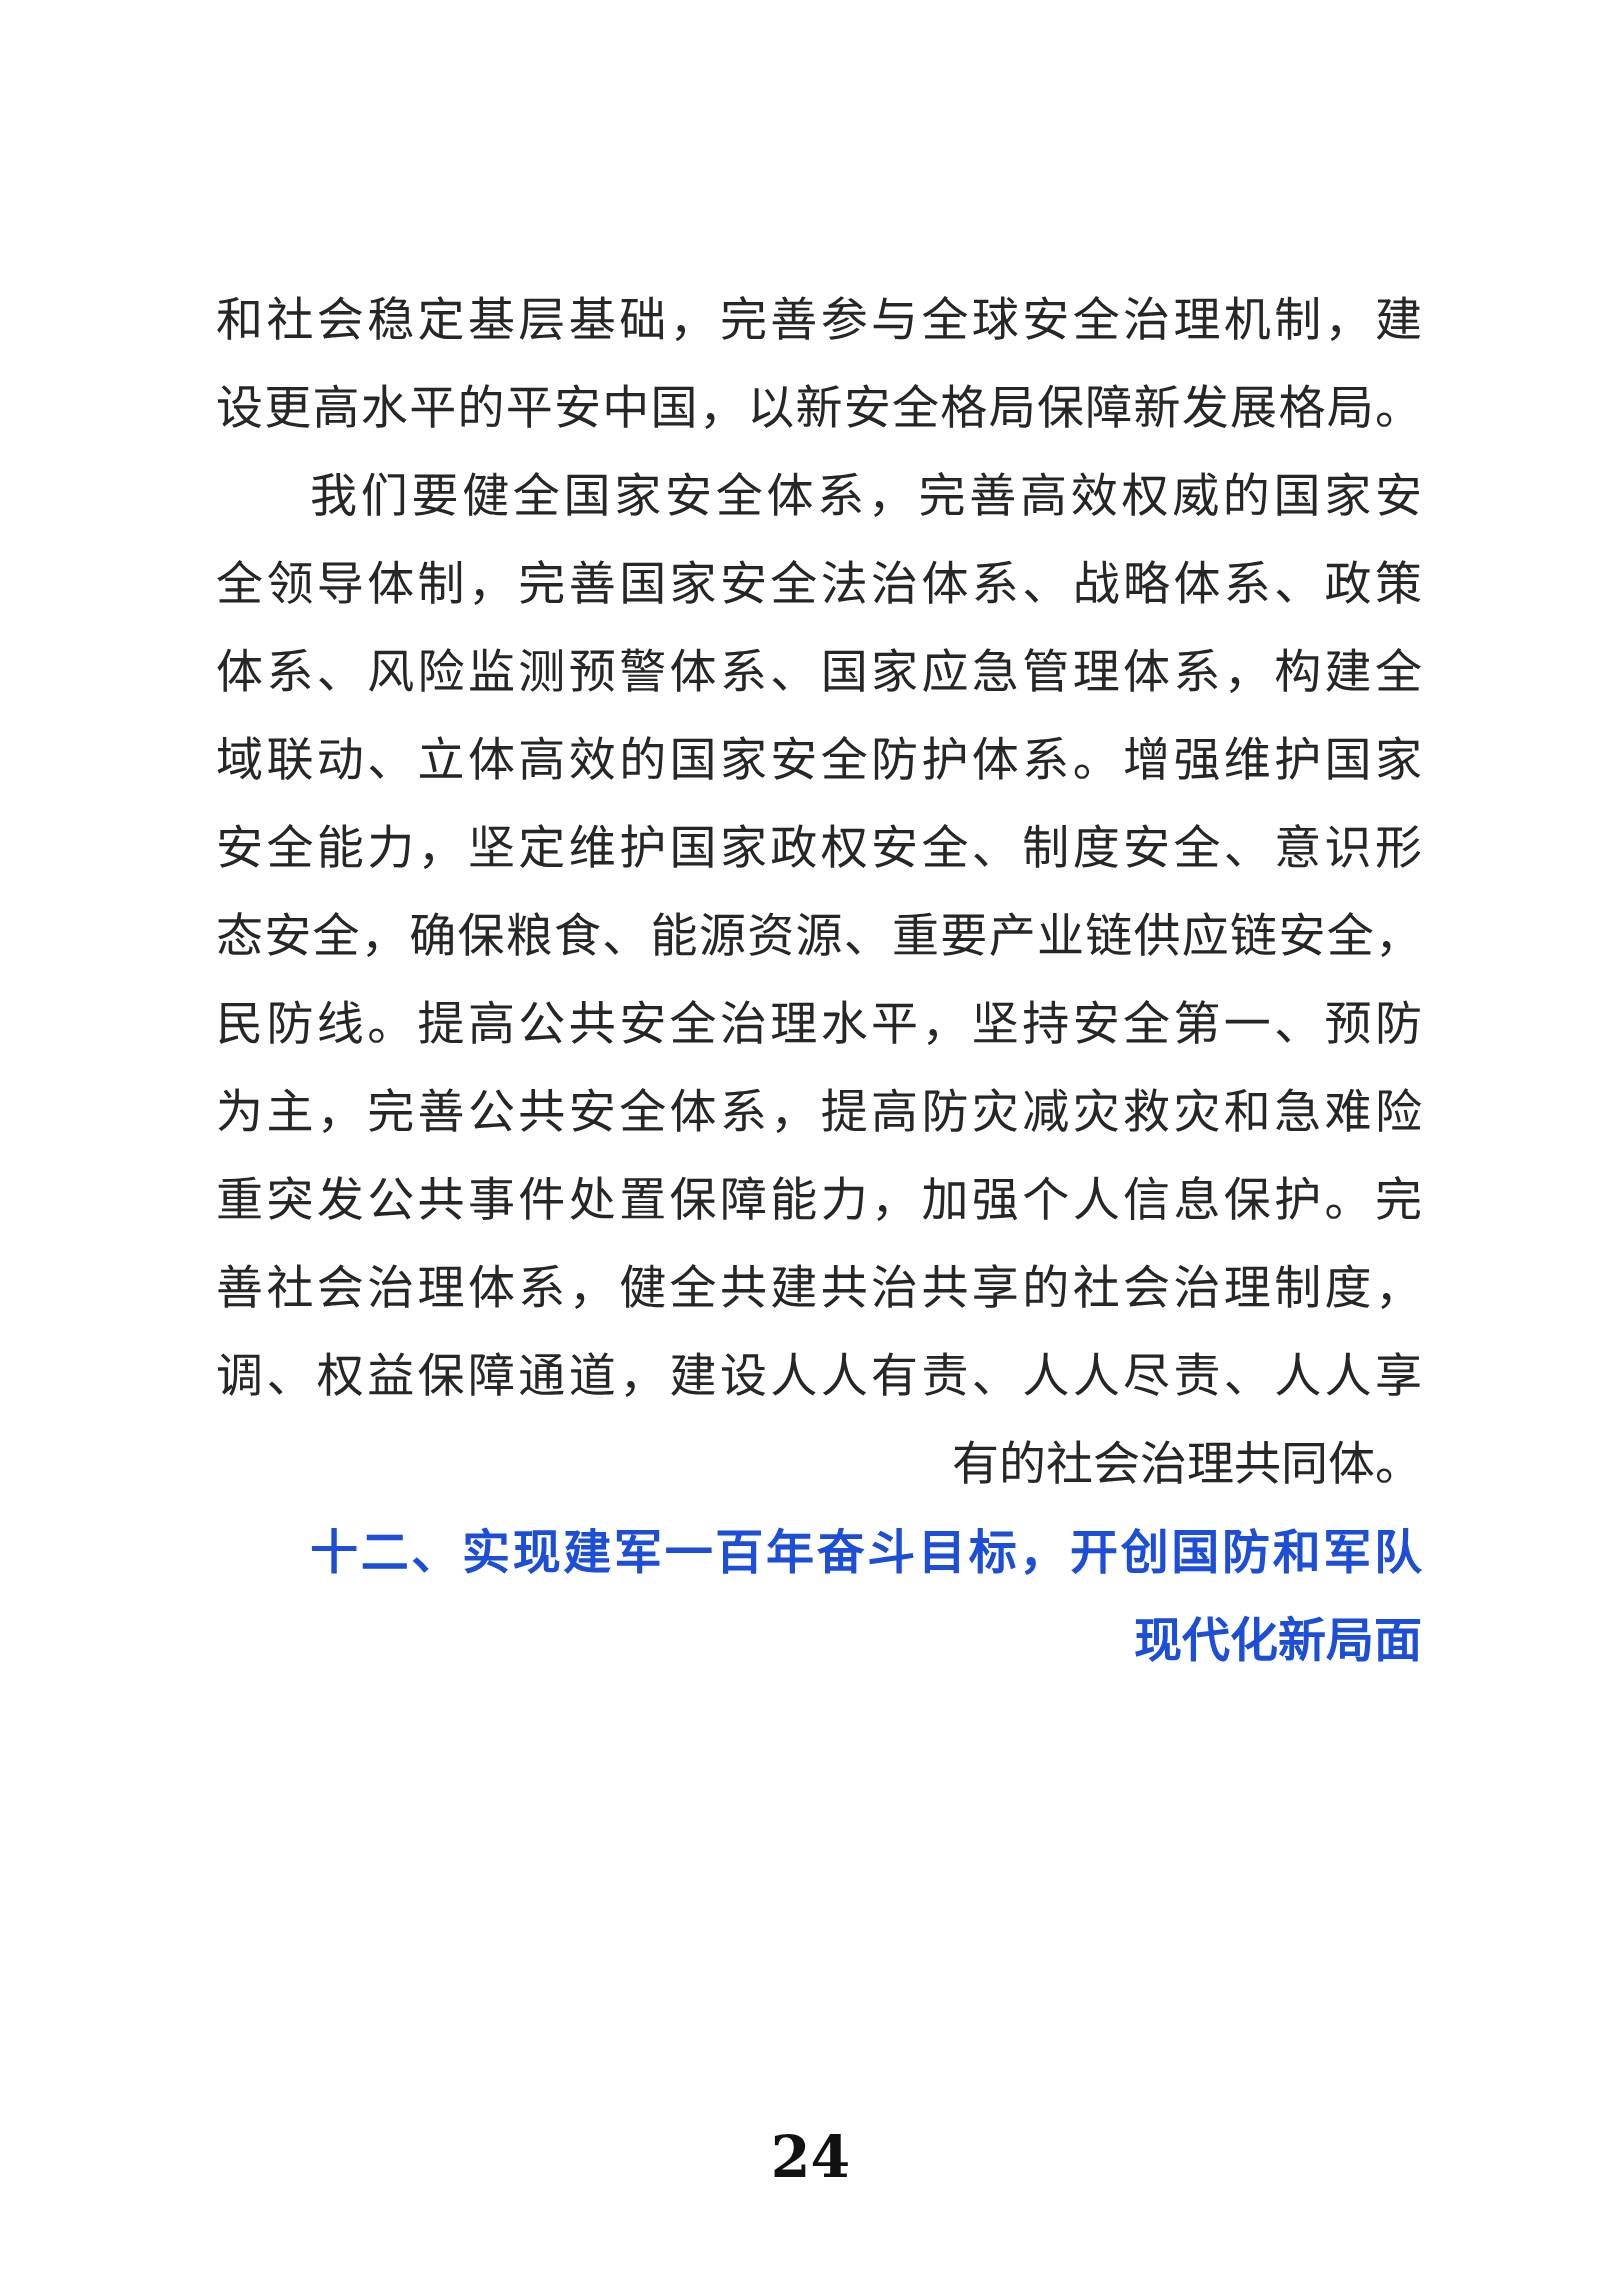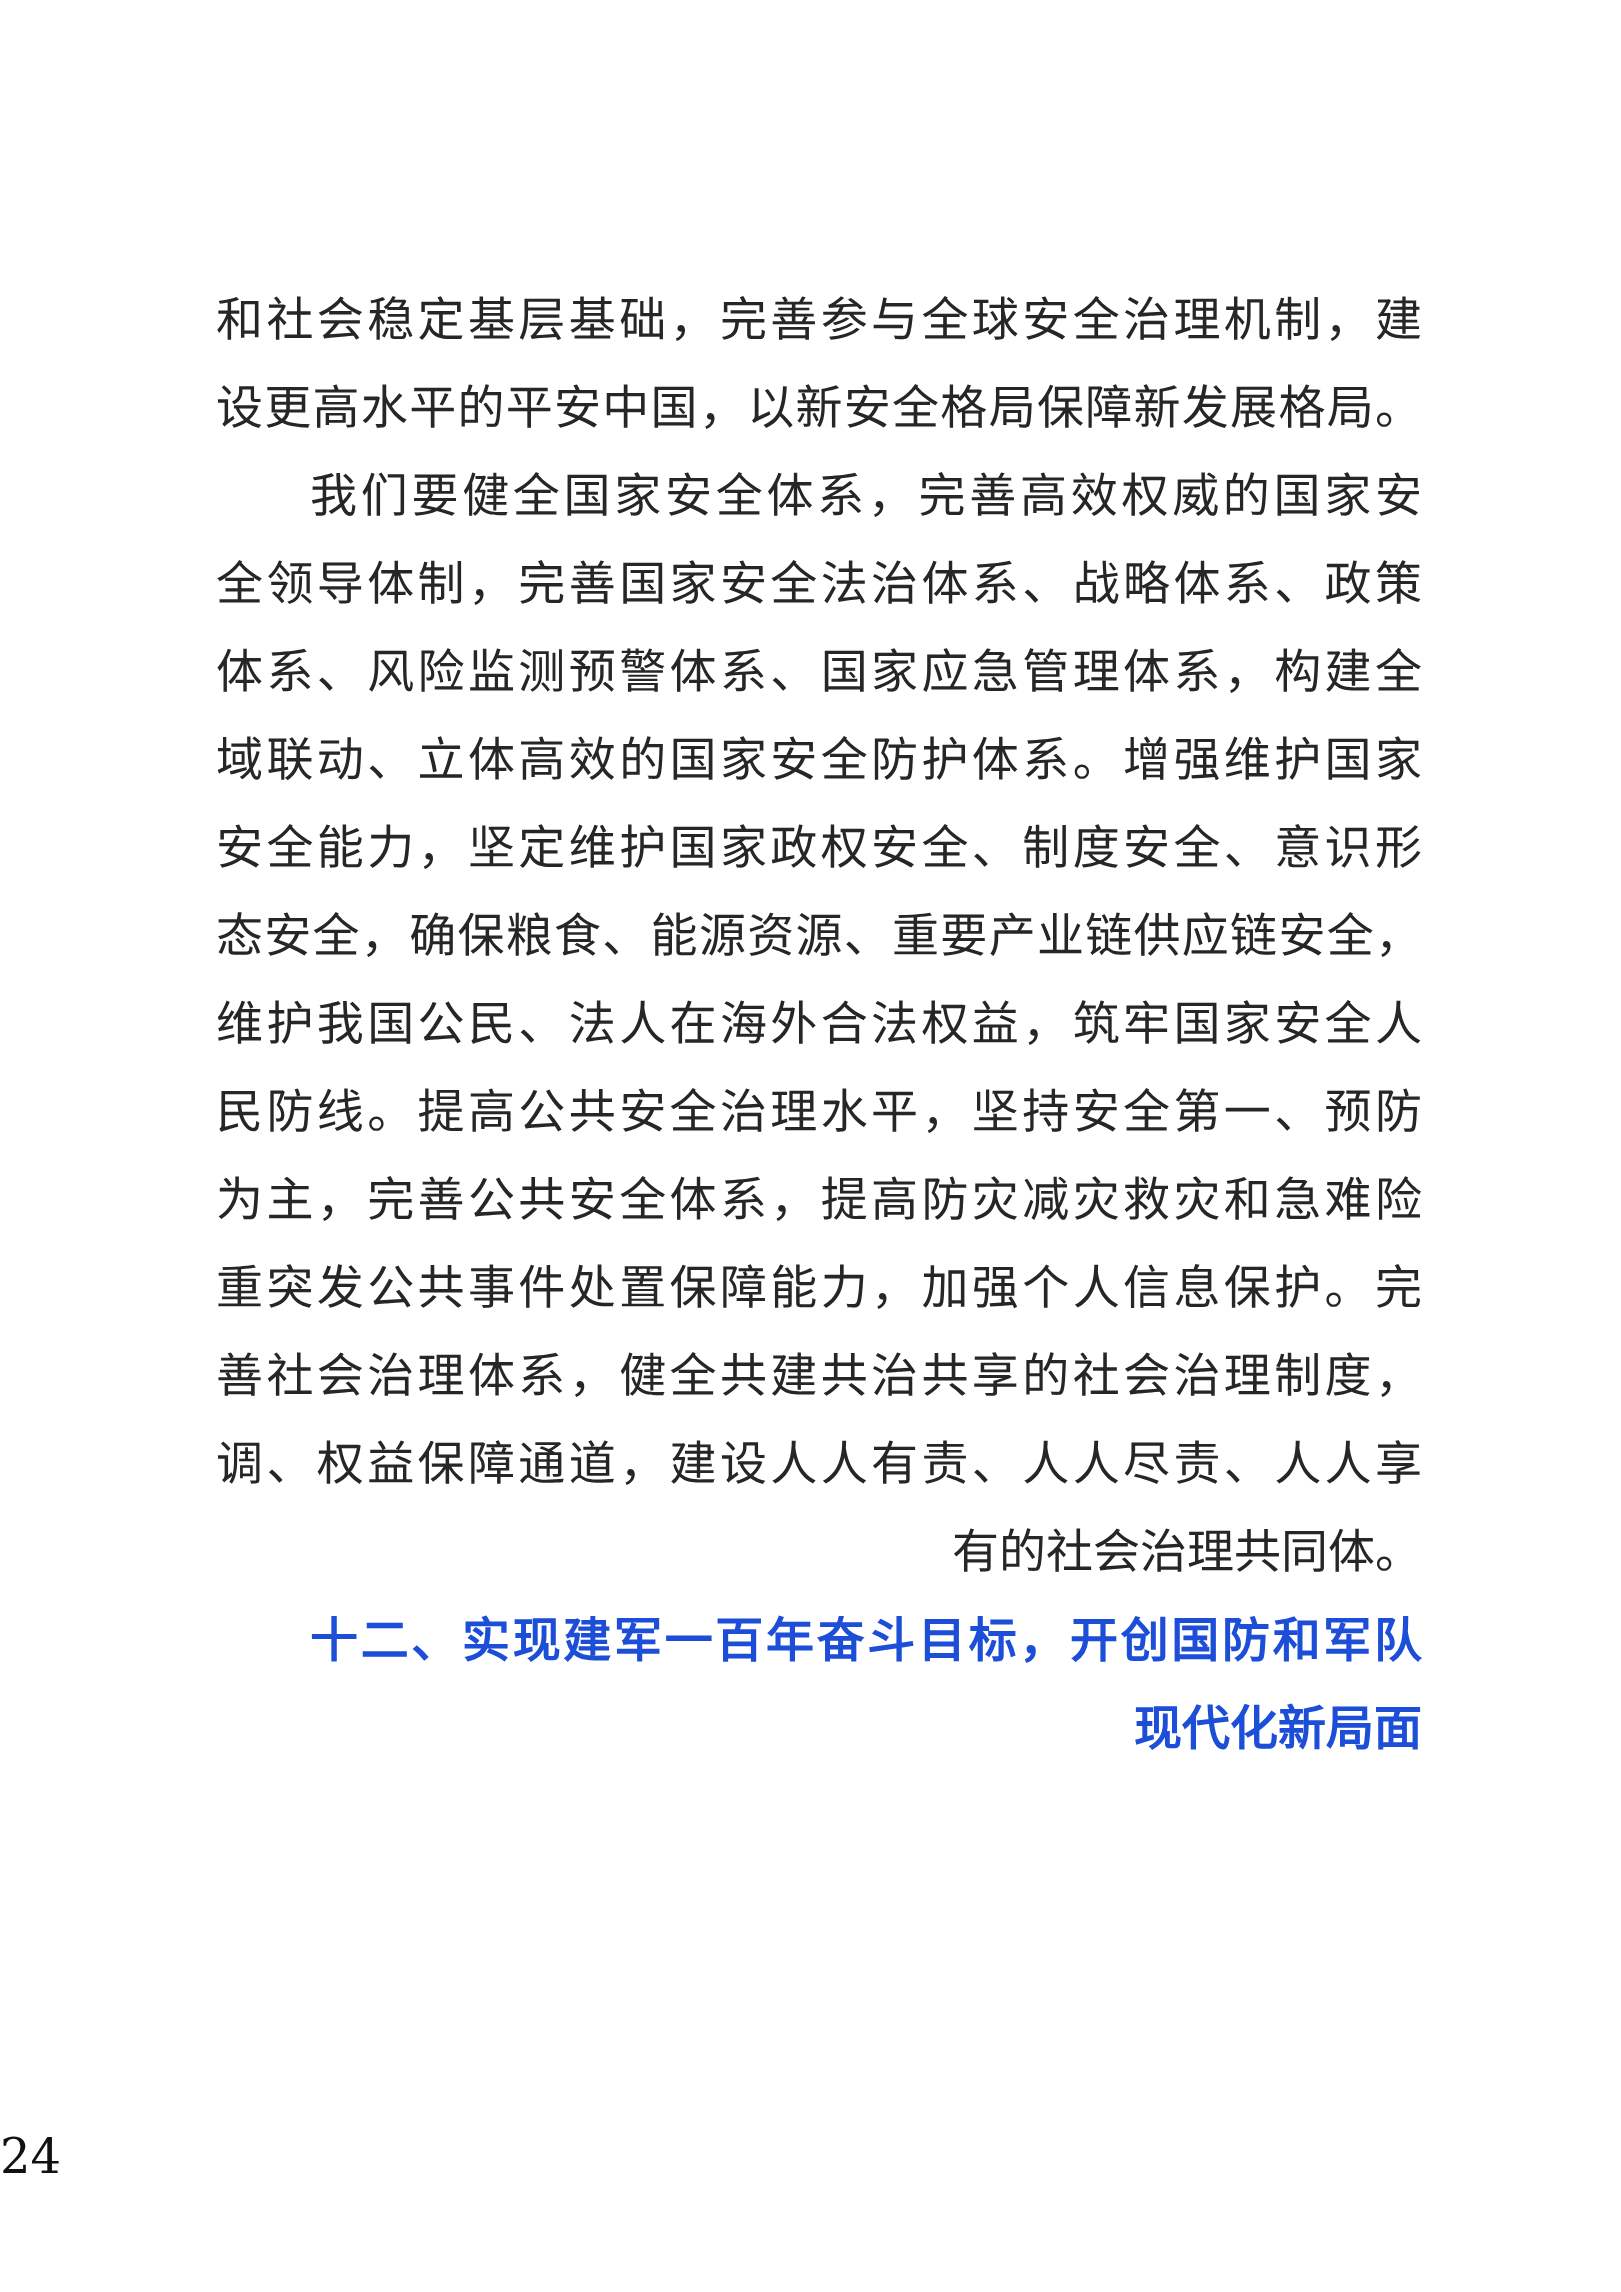--- a/index.html
+++ b/index.html
@@ -43,45 +43,45 @@
     color: #1d4ed8;
     font-size: 48px;
   }
   .page-number {
     position: absolute;
     left: 0;
     right: 0;
     top: 2127px;
     height: 59px;
     line-height: 59px;
-    text-align: left;
-    font-size: 48px;
+    text-align: center;
+    font-size: 57px;
     color: #111111;
     font-family: "DejaVu Serif", "Liberation Serif", serif;
+    font-weight: bold;
   }
 </style>
 </head>
 <body>
 
 <div class="page">
   <div class="text-column">
 
     <p class="para">
       <span class="line fill">和社会稳定基层基础，完善参与全球安全治理机制，建</span>
       <span class="line fill">设更高水平的平安中国，以新安全格局保障新发展格局。</span>
     </p>
 
     <p class="para">
       <span class="line fill indent">我们要健全国家安全体系，完善高效权威的国家安</span>
       <span class="line fill">全领导体制，完善国家安全法治体系、战略体系、政策</span>
       <span class="line fill">体系、风险监测预警体系、国家应急管理体系，构建全</span>
       <span class="line fill">域联动、立体高效的国家安全防护体系。增强维护国家</span>
       <span class="line fill">安全能力，坚定维护国家政权安全、制度安全、意识形</span>
       <span class="line fill">态安全，确保粮食、能源资源、重要产业链供应链安全，</span>
-      <span class="line fill">维护我国公民、法人在海外合法权益，筑牢国家安全人</span>
       <span class="line fill">民防线。提高公共安全治理水平，坚持安全第一、预防</span>
       <span class="line fill">为主，完善公共安全体系，提高防灾减灾救灾和急难险</span>
       <span class="line fill">重突发公共事件处置保障能力，加强个人信息保护。完</span>
       <span class="line fill">善社会治理体系，健全共建共治共享的社会治理制度，</span>
       <span class="line fill">调、权益保障通道，建设人人有责、人人尽责、人人享</span>
       <span class="line">有的社会治理共同体。</span>
     </p>
 
     <p class="para heading">
       <span class="line fill indent">十二、实现建军一百年奋斗目标，开创国防和军队</span>

